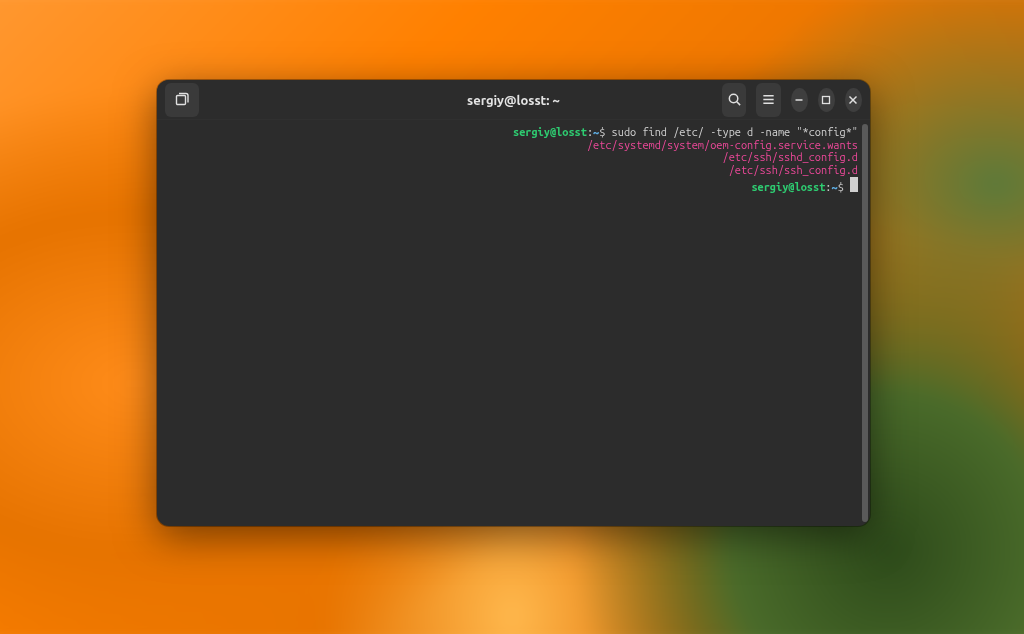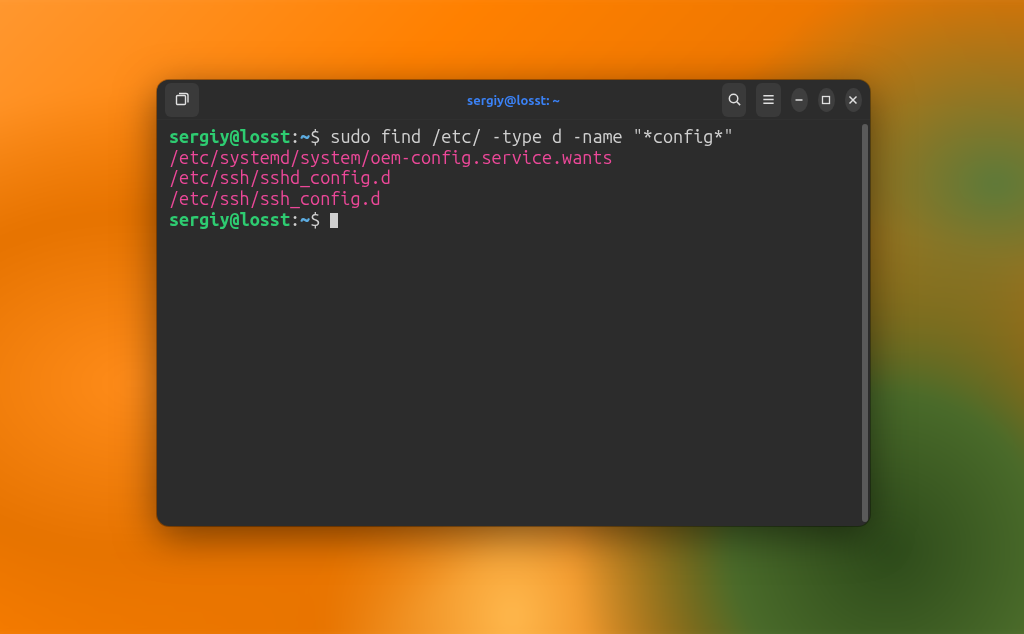--- a/index.html
+++ b/index.html
@@ -43,21 +43,21 @@
     }
     .titlebar-left {
       display: flex;
       align-items: center;
       gap: 4px;
       width: 140px;
     }
     .titlebar-center {
       flex: 1;
       text-align: center;
-      color: #3b82f6;
+      color: #e5e5e5;
       font-family: 'Ubuntu', 'Segoe UI', sans-serif;
       font-size: 13px;
       font-weight: 600;
     }
     .titlebar-right {
       display: flex;
       align-items: center;
       gap: 10px;
       width: 140px;
       justify-content: flex-end;
@@ -82,26 +82,27 @@
       background: #3e3e3e;
       display: flex;
       align-items: center;
       justify-content: center;
       color: #e0e0e0;
       cursor: pointer;
     }
     .terminal-body {
       flex: 1;
       padding: 6px 12px;
-      font-size: 18px;
+      font-size: 11px;
       line-height: 1.15;
       color: #d0d0d0;
       position: relative;
       font-family: 'Ubuntu Mono', 'DejaVu Sans Mono', monospace;
       white-space: pre;
+      text-align: right;
     }
     .scrollbar {
       position: absolute;
       right: 2px;
       top: 4px;
       width: 6px;
       height: calc(100% - 8px);
       background: #5a5a5a;
       border-radius: 3px;
     }

